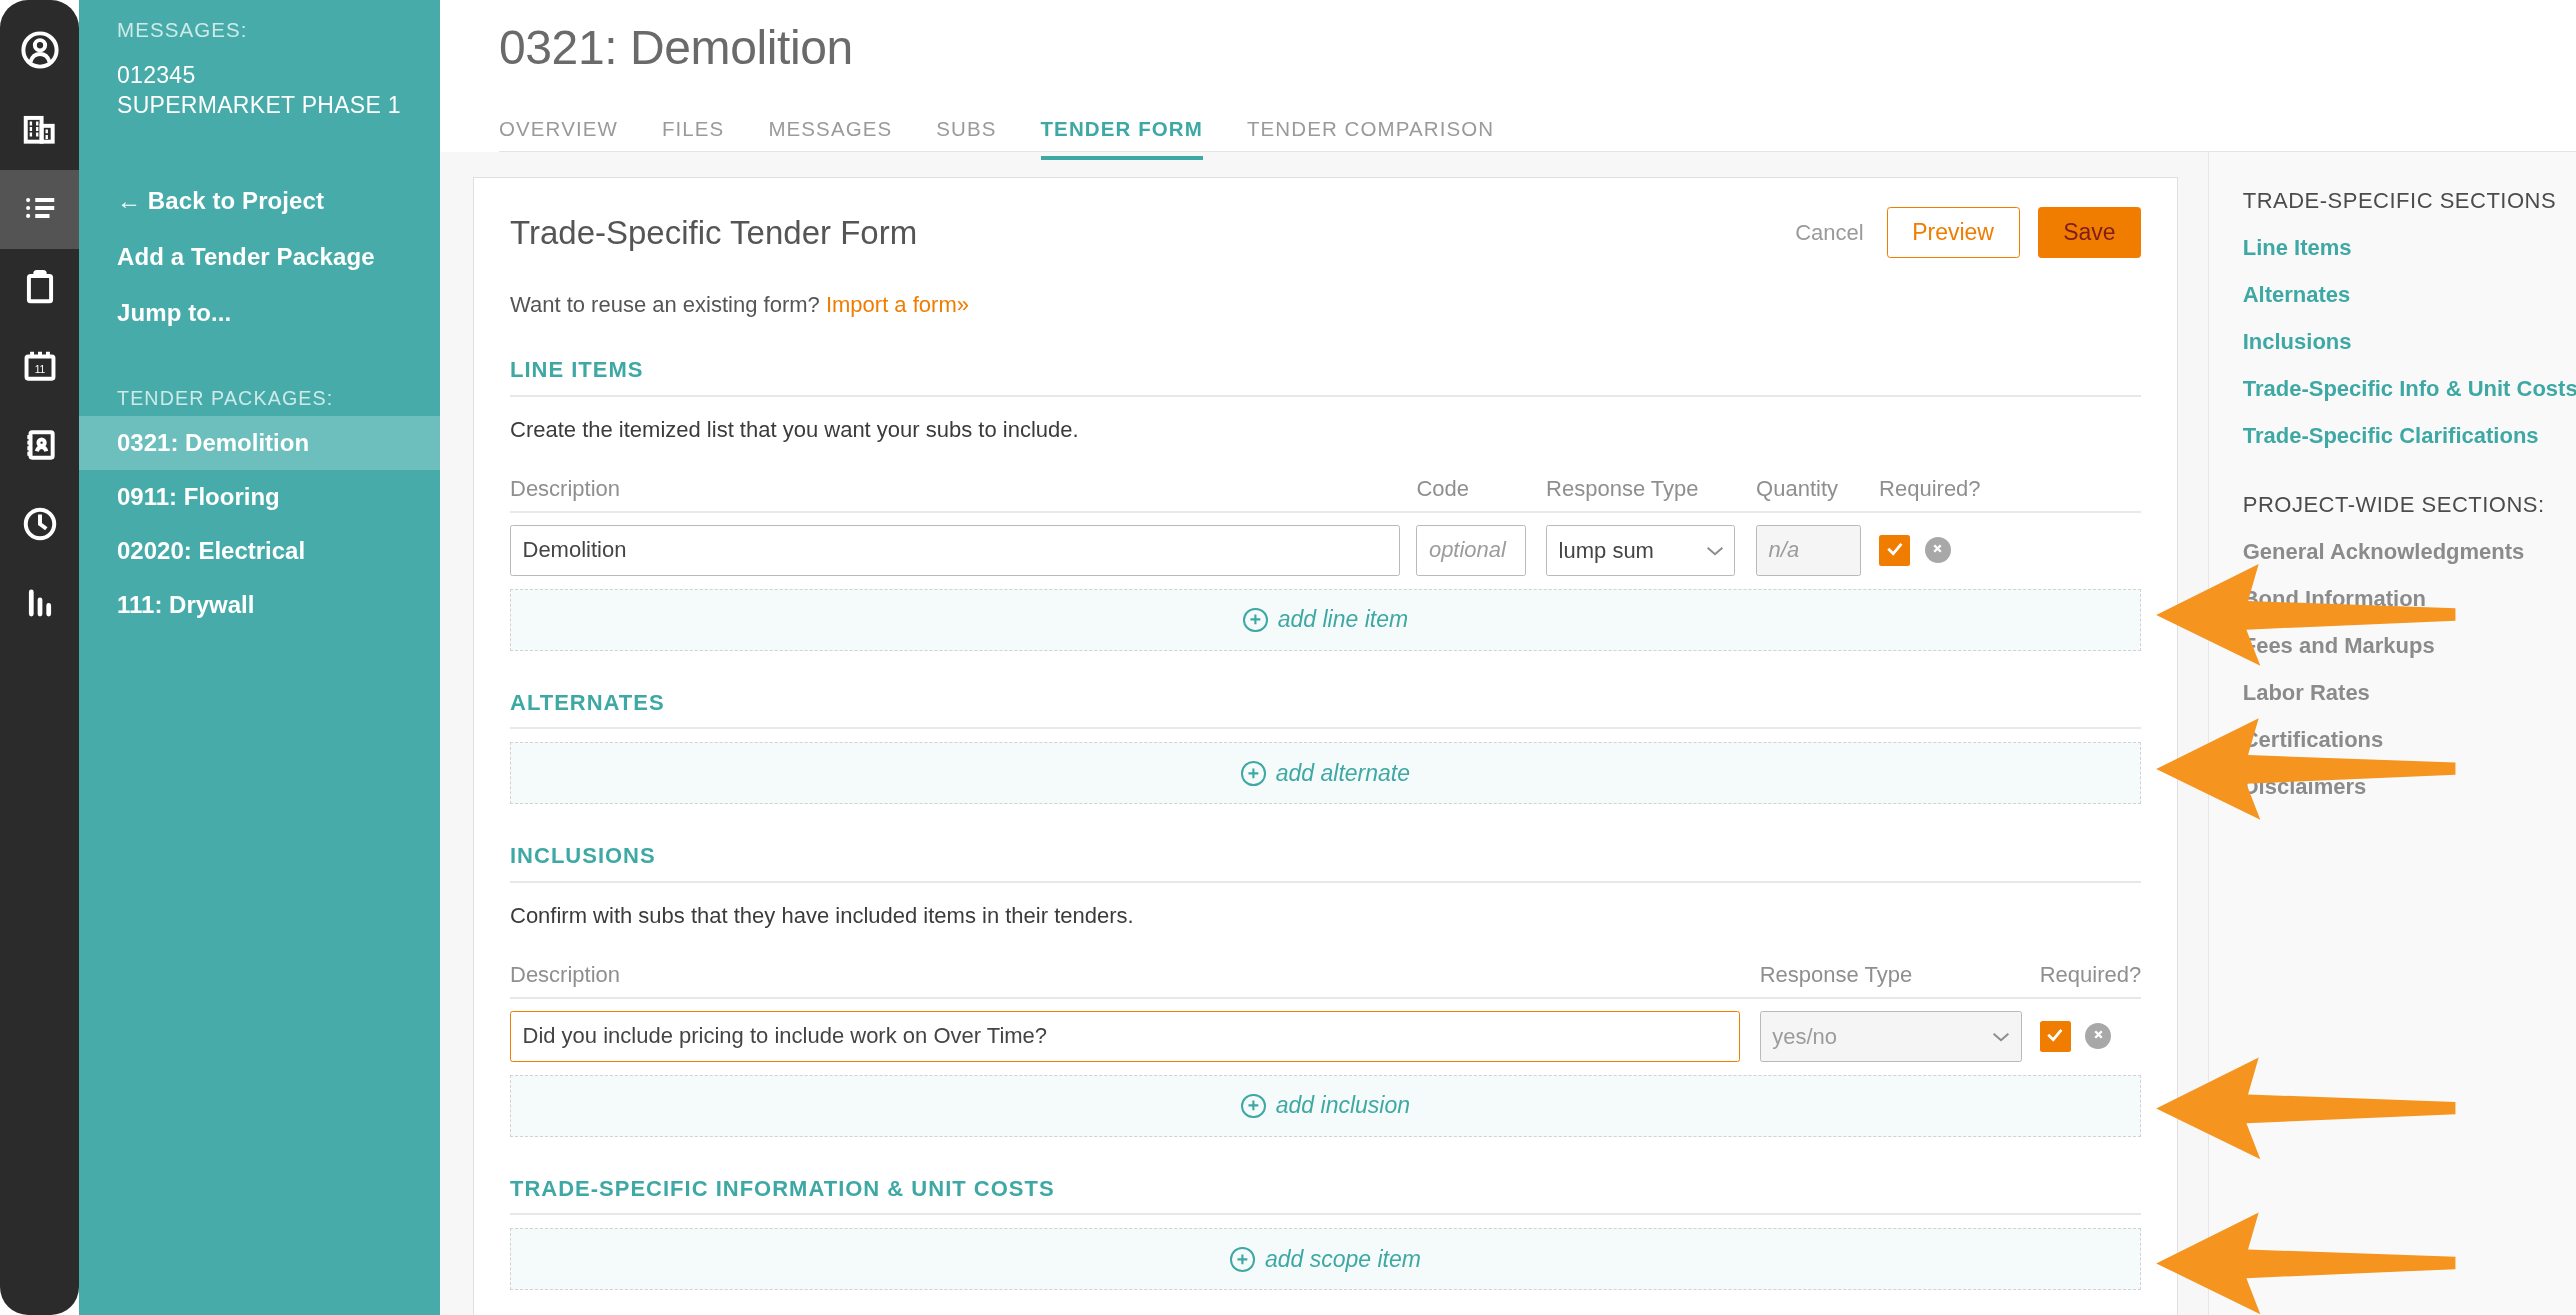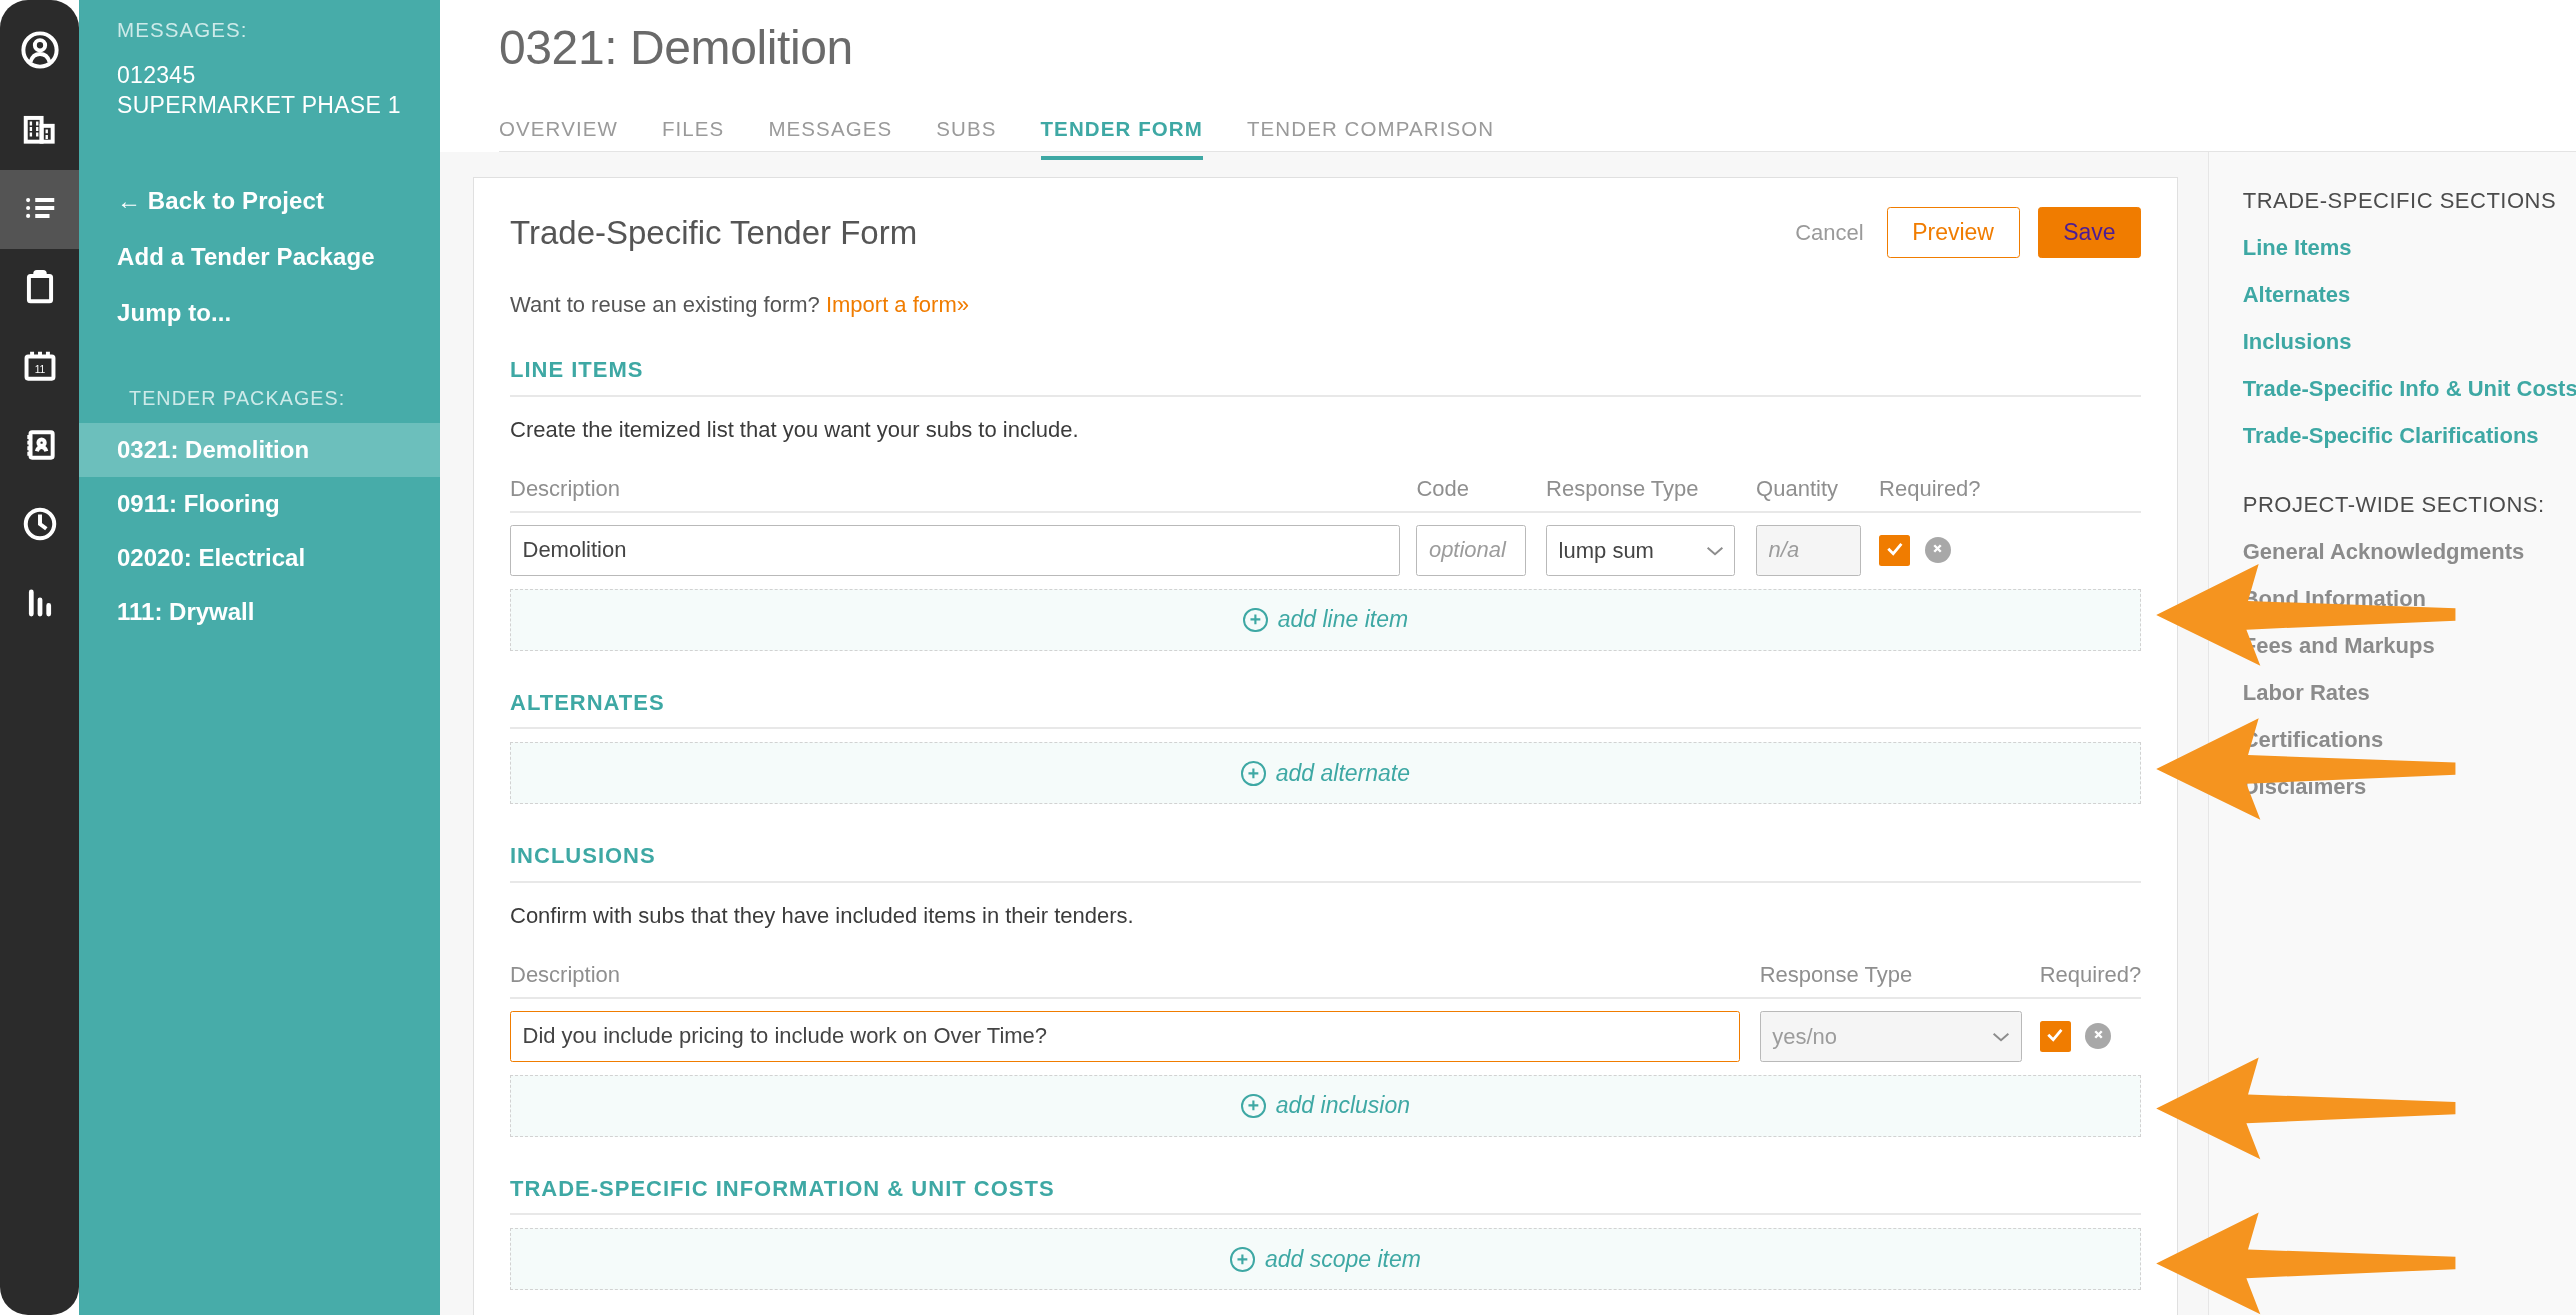--- a/index.html
+++ b/index.html
@@ -35,21 +35,21 @@
     margin-bottom: 18px;
   }
   .side-proj { font-size: 23px; line-height: 1.32; color: #ffffff; letter-spacing: 0.3px;}
   .side-links { margin-top: 52px; }
   .side-link {
     font-size: 24px; font-weight: bold; color: #ffffff;
     padding: 14px 38px; letter-spacing: 0.1px; cursor: pointer;
   }
   .side-sub {
     font-size: 19.7px; letter-spacing: 1.1px; color: #cdeae9;
-    padding: 0 50px; margin-top: 46px; margin-bottom: 13px;
+    padding: 0 38px; margin-top: 46px; margin-bottom: 6px;
   }
   .pkg {
     font-size: 24px; font-weight: bold; color: #ffffff;
     padding: 13px 38px; cursor: pointer;
   }
   .pkg.active { background: #6cbfbc; }
 
   
   .main { flex: 1 1 auto; background: #ffffff; position: relative; display: flex; flex-direction: column; }
   .page-head { padding: 19.7px 0 0 59px; background: #fff; }
@@ -71,21 +71,21 @@
   }
   .card-head { display: flex; align-items: flex-start; }
   .card-title { font-size: 33px; color: #555; font-weight: normal; flex: 1 1 auto; padding-top: 6.6px;}
   .btn-row { display: flex; align-items: center; gap: 18px; }
   .btn-cancel { font-size: 22px; color: #9a9a9a; cursor: pointer; padding: 0 4.9px; }
   .btn {
     font-size: 23px; padding: 10.7px 24.6px; border-radius: 3.3px;
     cursor: pointer; line-height: 1.2; white-space: nowrap;
   }
   .btn-outline { border: 1.6px solid #f07c00; color: #f07c00; background: #fff; }
-  .btn-solid { background: #f07c00; color: #4c1d95; border: 1.6px solid #f07c00; }
+  .btn-solid { background: #f07c00; color: #7f1d1d; border: 1.6px solid #f07c00; }
 
   .reuse { font-size: 22px; color: #555; margin-top: 34px; }
   .reuse a { color: #f07c00; text-decoration: none; cursor: pointer; }
 
   .sec-title {
     font-size: 22px; color: #3ea8a4; letter-spacing: 1px; font-weight: bold;
     margin-top: 39px; padding-bottom: 11.5px; border-bottom: 2.5px solid #e8e8e8;
   }
   .sec-desc { font-size: 22px; color: #3b3b3b; margin-top: 19.7px; }
 

